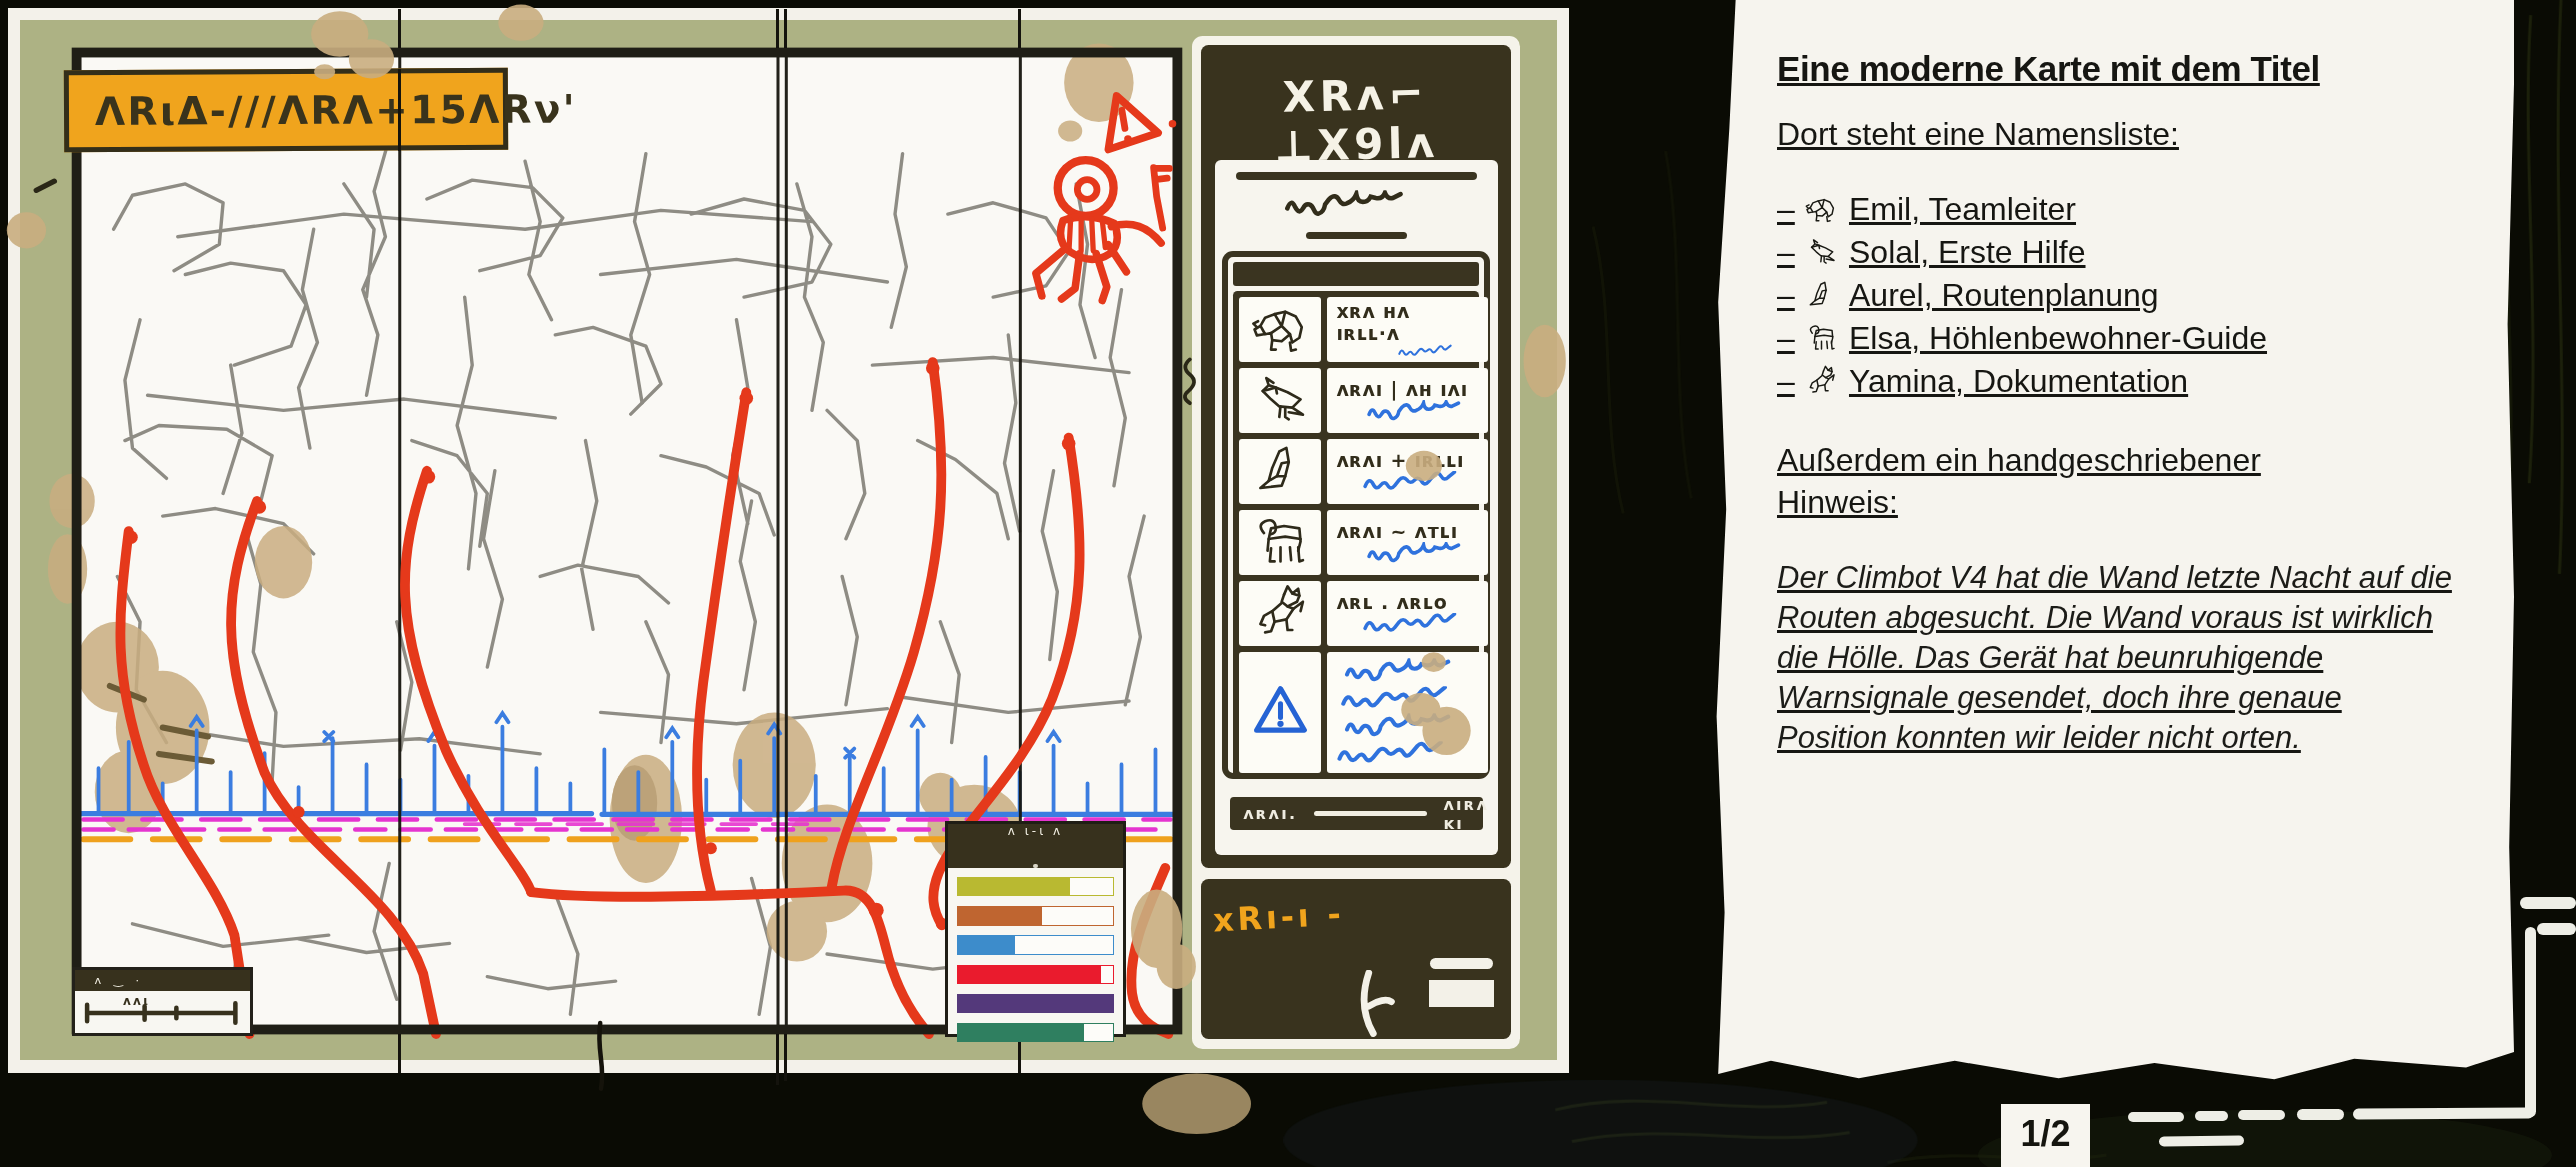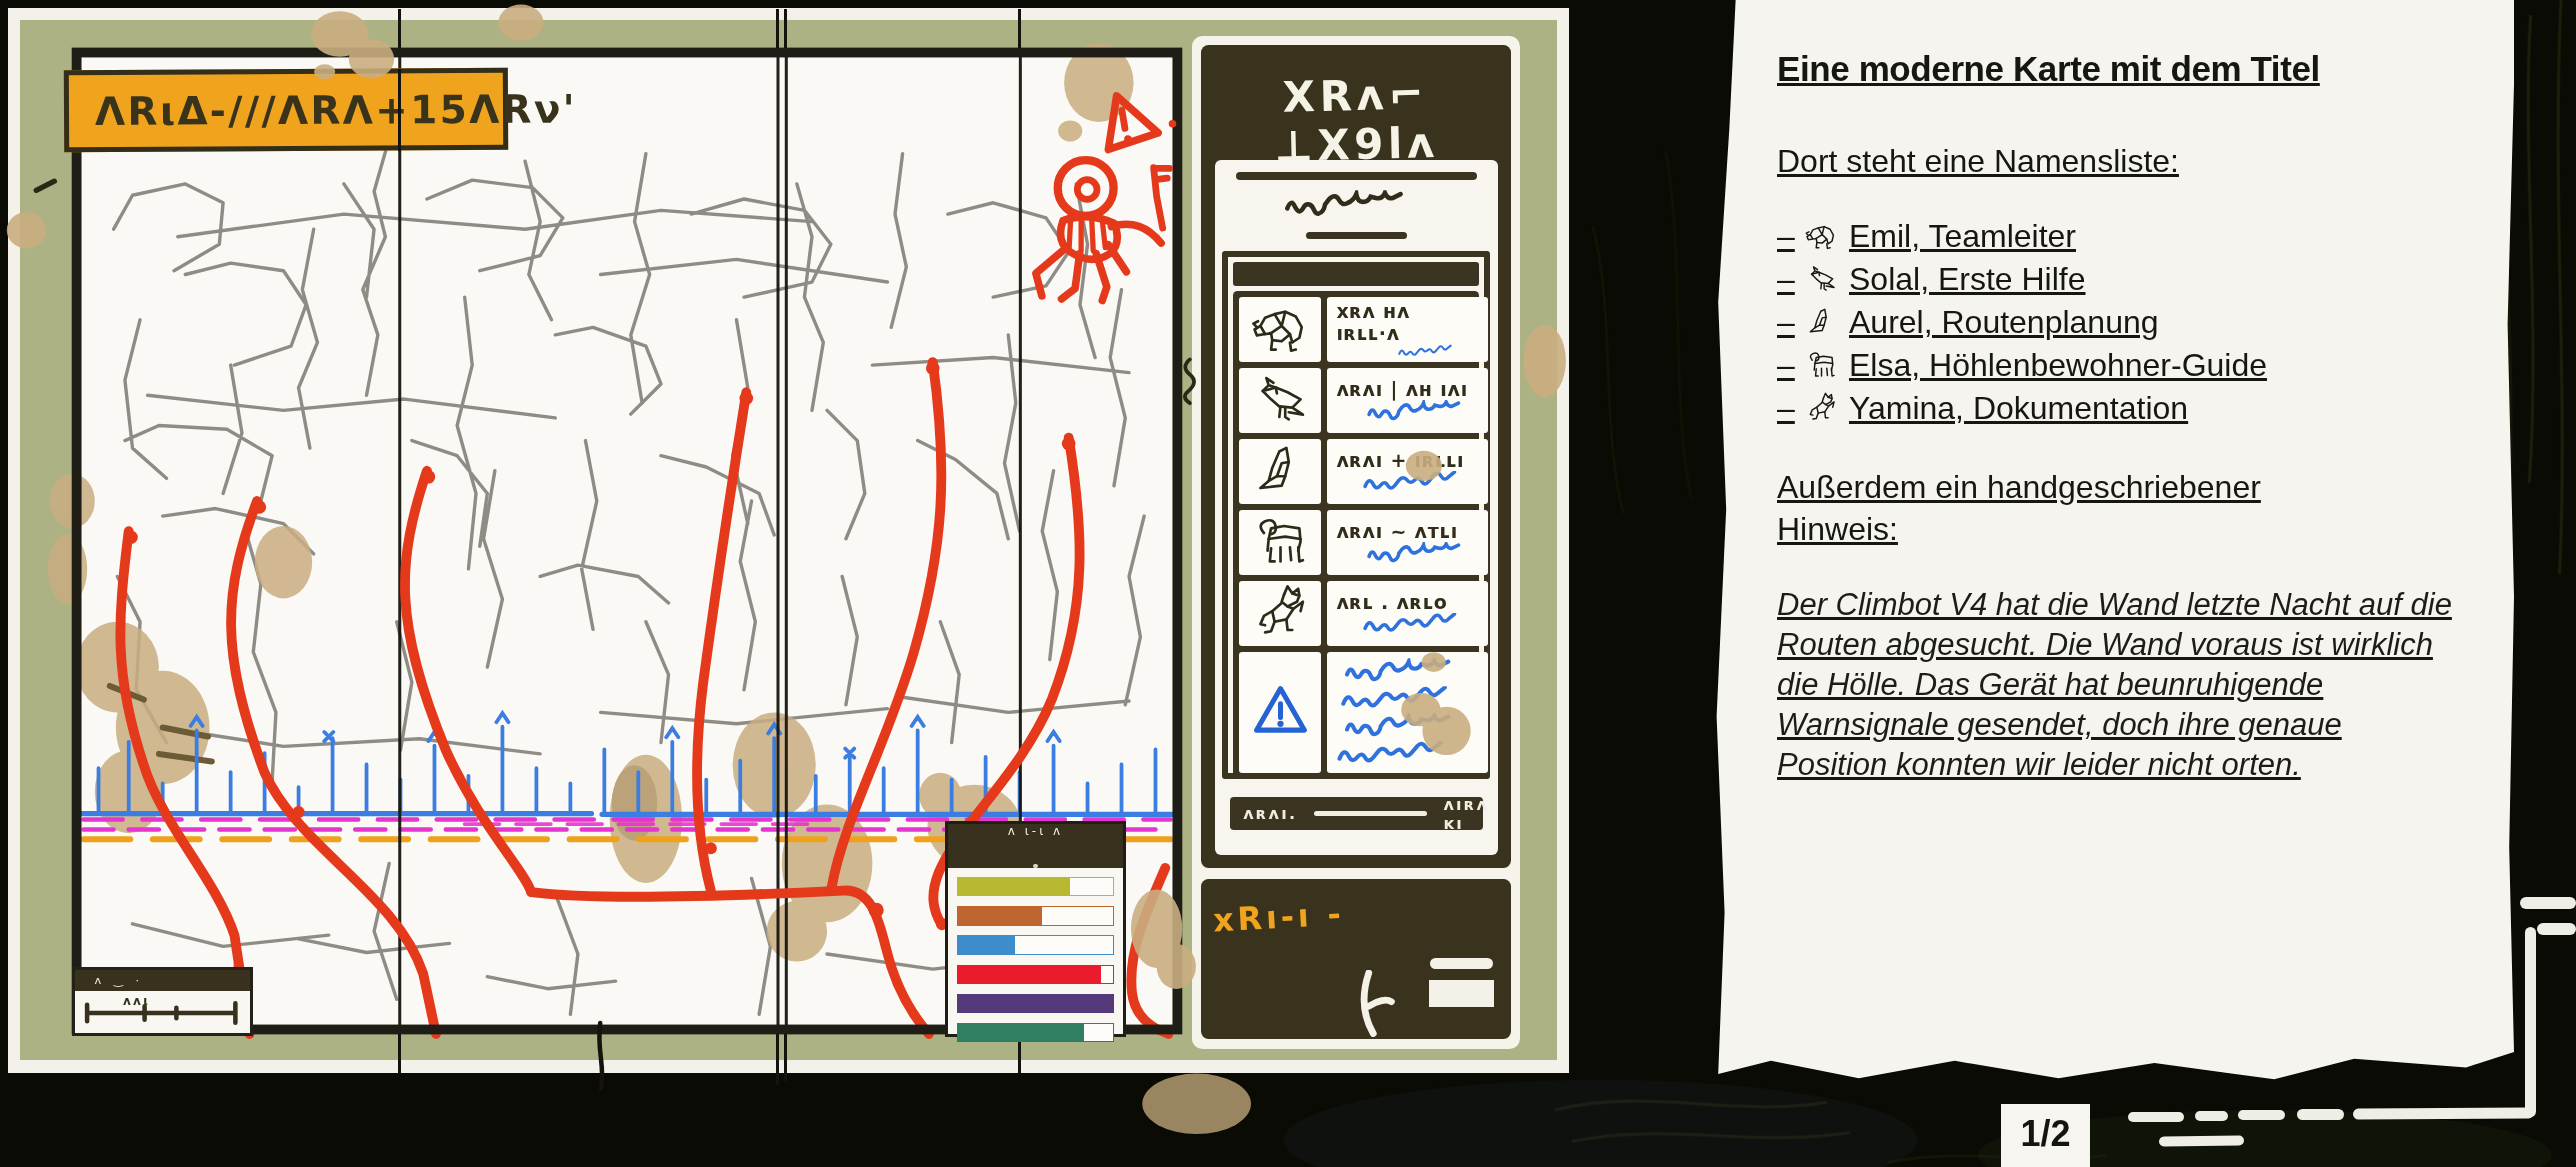--- a/index.html
+++ b/index.html
@@ -49,21 +49,21 @@
          box-sizing:border-box;padding:9px;z-index:3;}
   .panel-main{position:relative;width:310px;height:823px;background:#39331e;border-radius:7.5px;}
   .panel-title{position:absolute;top:26px;width:100%;text-align:center;font-family:"DejaVu Sans",sans-serif;
          font-weight:bold;font-size:42px;color:#f5f2e6;letter-spacing:4.5px;transform:rotate(-1.4deg);}
   .panel-content{position:absolute;left:13.6px;top:115px;width:283px;height:695px;background:#f7f5ee;
          border-radius:6px;}
   .rule{position:absolute;left:21px;right:21px;top:12px;height:7.5px;background:#3a3420;border-radius:4.5px;}
   .rule.short{left:91px;right:91px;top:72px;height:6.8px;}
   .scrib-row{position:absolute;left:27px;top:30px;color:#322d1b;}
   .table-box{position:absolute;left:7.5px;right:7.5px;top:91px;height:528px;border:6.8px solid #3a3420;
-         border-radius:3px;box-sizing:border-box;padding:5.3px;background:#f7f5ee;}
+         border-radius:11px;box-sizing:border-box;padding:5.3px;background:#f7f5ee;}
   .thead{height:24px;background:#3a3420;border-radius:3px;margin-bottom:4.5px;}
   .tgrid{display:grid;grid-template-columns:82px 1fr;grid-template-rows:65px 65px 65px 65px 65px 121px;
          gap:6px;background:#3a3420;border-radius:4.5px;padding:6px;}
   .cell{background:#fdfcf6;border-radius:3px;display:flex;align-items:center;justify-content:center;}
   .cell.txt{flex-direction:column;align-items:flex-start;justify-content:center;padding:3px 9px;box-sizing:border-box;}
   .gl{font-family:"DejaVu Sans",sans-serif;font-weight:bold;font-size:19px;color:#322d1b;letter-spacing:0.8px;}
   .bluesq{color:#2f72dd;align-self:flex-end;}
   .warncell{flex-direction:column;gap:1.5px;align-items:center;justify-content:center;}
   .strip{position:absolute;left:15px;right:15px;top:637px;height:33px;background:#3a3420;border-radius:3.8px;
          display:flex;align-items:center;gap:12px;padding:0 13.6px;box-sizing:border-box;}
@@ -76,21 +76,21 @@
   .wrect{position:absolute;right:16.6px;top:101px;width:65px;height:27px;background:#f3f1e8;}
   .hook{position:absolute;left:145px;top:91px;}
 
   
   .paper{left:1715px;top:-3px;width:799px;height:1090px;background:#f6f4ee;z-index:2;
      clip-path:polygon(2.6% 0%,100% 0%,100% 8%,99.2% 30%,100% 55%,99.4% 78%,100% 96.8%,94% 98.2%,80% 97.4%,
        70% 99.3%,55% 97.8%,43% 99.2%,30% 97.6%,18% 99.2%,7% 97.6%,0.4% 98.8%,1.2% 84%,0.2% 66%,1.4% 47%,
        0.4% 28%,1.8% 12%);}
   .paper-text{position:absolute;left:62px;top:50px;width:679px;color:#161612;text-decoration:underline;}
   .p-title{font-weight:bold;font-size:35px;line-height:43px;letter-spacing:-0.4px;}
-  .p-intro{font-size:32px;margin-top:53px;}
+  .p-intro{font-size:32px;margin-top:26px;}
   .p-list{margin-top:35px;}
   .li{display:flex;align-items:center;gap:10.6px;font-size:32px;height:43px;}
   .li-ic{width:33px;height:33px;color:#1a1a14;flex:0 0 33px;}
   .p-hint{font-size:32px;line-height:42px;margin-top:36px;}
   .p-note{font-style:italic;font-size:31px;line-height:40px;margin-top:35px;color:#1c1c18;}
 
   
   .badge{left:2001px;top:1104px;width:89px;height:75px;background:#f7f5ef;z-index:5;
          display:flex;justify-content:center;color:#15150f;font-weight:bold;font-size:36px;padding-top:9px;
          box-sizing:border-box;}

